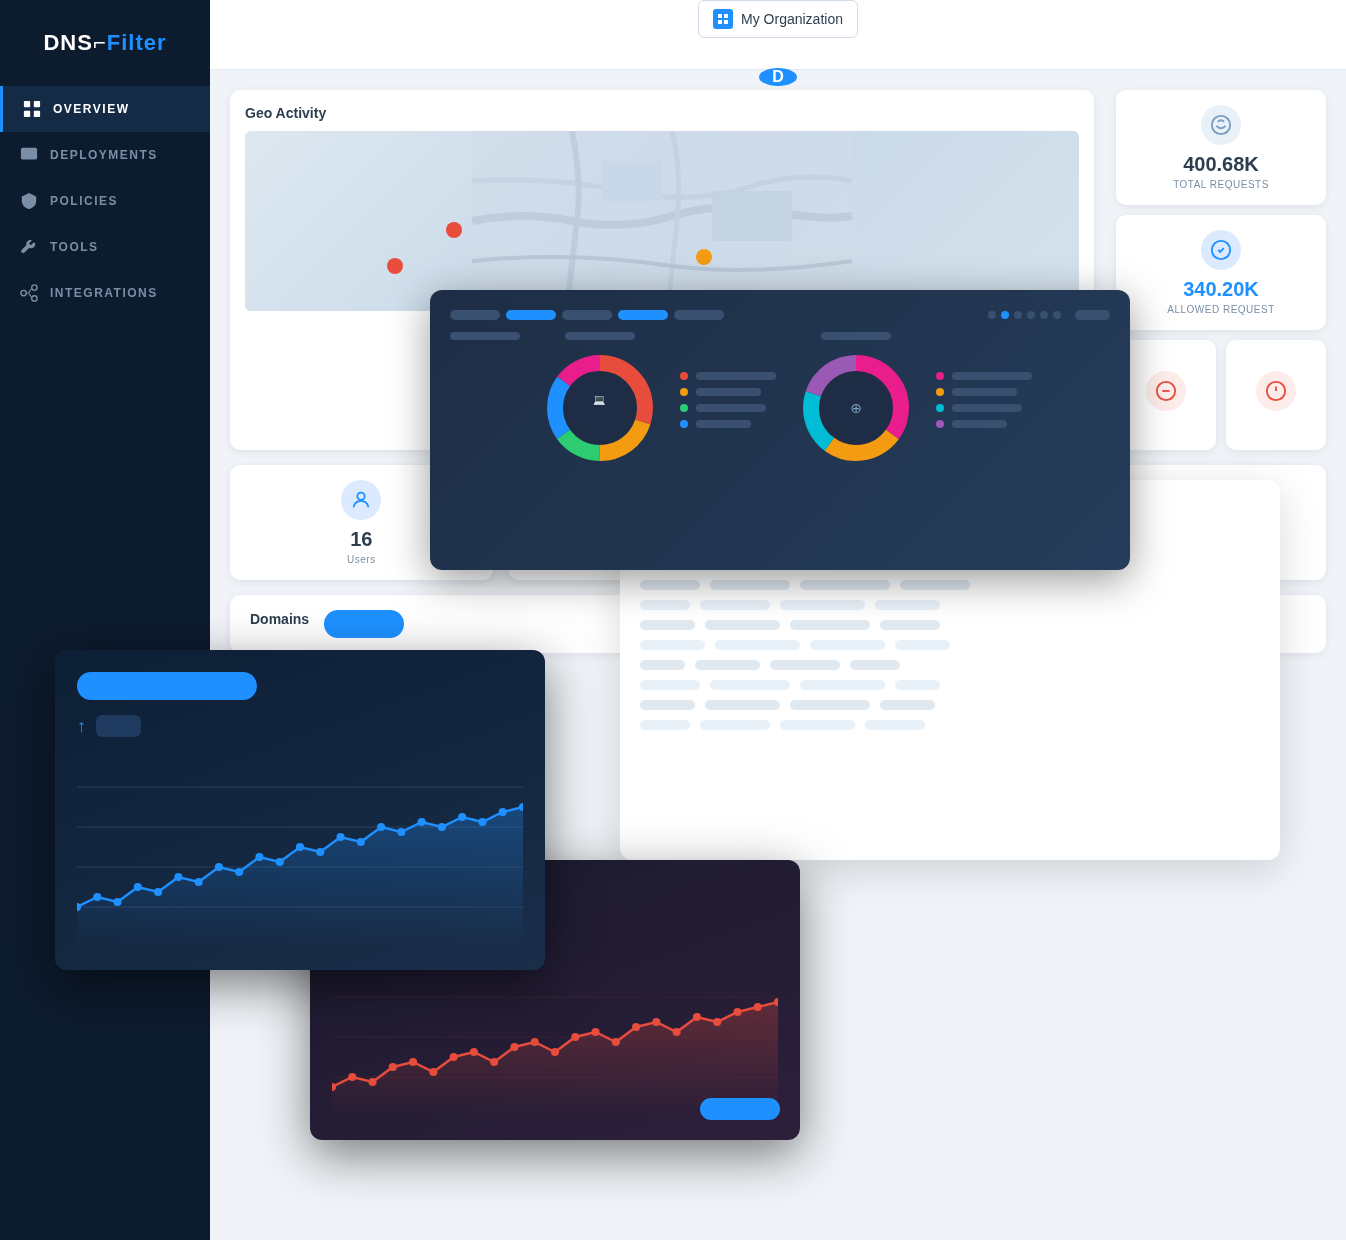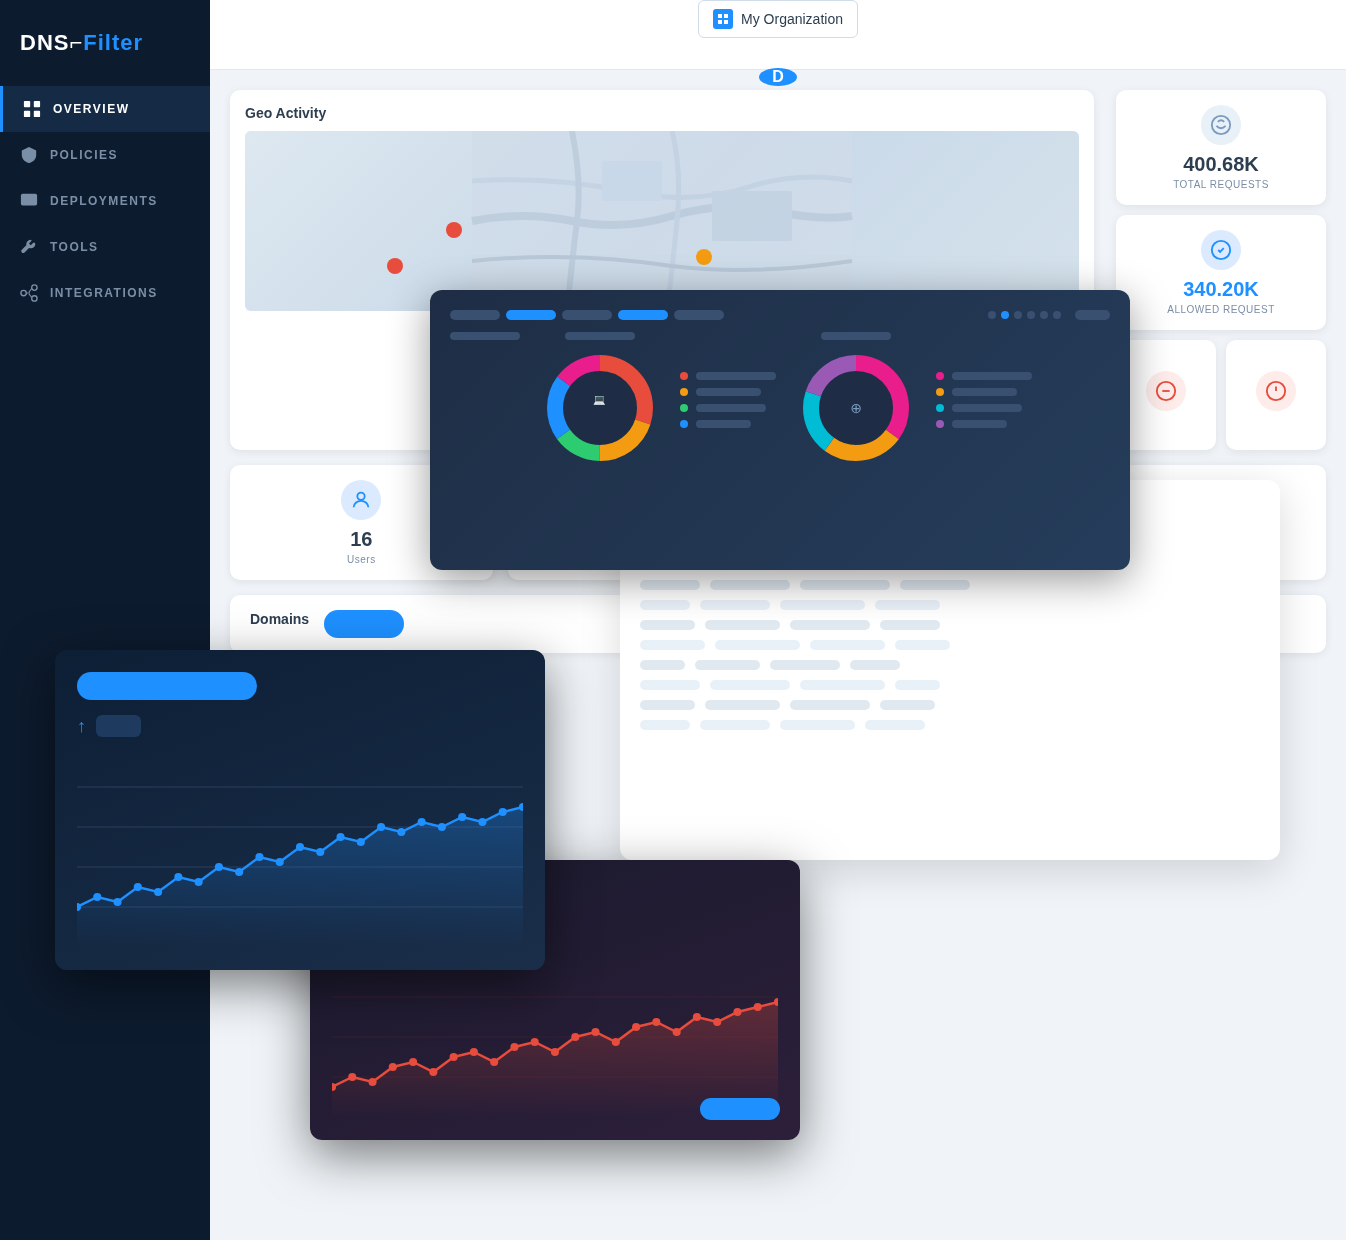--- a/index.html
+++ b/index.html
@@ -20,20 +20,21 @@
       height: 1240px;
       background: #0d1b2e;
       display: flex;
       flex-direction: column;
       padding-top: 20px;
     }
     .logo-area {
       padding: 10px 20px 30px 20px;
       display: flex;
       align-items: center;
+      justify-content: center;
     }
     .logo-text {
       color: white;
       font-size: 22px;
       font-weight: bold;
       letter-spacing: 1px;
     }
     .logo-dns { color: white; }
     .logo-filter { color: #1e90ff; }
 
@@ -266,31 +267,31 @@
       <rect x="1" y="1" width="7" height="7" rx="1"></rect>
         <rect x="12" y="1" width="7" height="7" rx="1"></rect>
       <rect x="1" y="12" width="7" height="7" rx="1"></rect>
         <rect x="12" y="12" width="7" height="7" rx="1"></rect>
     </svg>
     <span>OVERVIEW</span>
   </div>
 
   <div class="nav-item">
     <svg class="nav-icon" viewBox="0 0 20 20" fill="currentColor">
-      <path d="M10 1L2 5v5c0 5 4 8 8 9 4-1 8-4 8-9V5L10 1z"></path>
-    </svg>
-    <span>POLICIES</span>
-  </div>
-
-  <div class="nav-item">
-    <svg class="nav-icon" viewBox="0 0 20 20" fill="currentColor">
       <rect x="1" y="2" width="18" height="13" rx="2"></rect>
         <path d="M6 18h8M10 15v3"></path>
     </svg>
     <span>DEPLOYMENTS</span>
+  </div>
+
+  <div class="nav-item">
+    <svg class="nav-icon" viewBox="0 0 20 20" fill="currentColor">
+      <path d="M10 1L2 5v5c0 5 4 8 8 9 4-1 8-4 8-9V5L10 1z"></path>
+    </svg>
+    <span>POLICIES</span>
   </div>
 
 
   <div class="nav-item">
     <svg class="nav-icon" viewBox="0 0 20 20" fill="currentColor">
       <path d="M12 2a5 5 0 0 0-5 6L2 13a2 2 0 0 0 3 3l5-5a5 5 0 0 0 7-5 5 5 0 0 0-2-1l-3 3-2-2 3-3A5 5 0 0 0 12 2z"></path>
     </svg>
     <span>TOOLS</span>
   </div>
 

